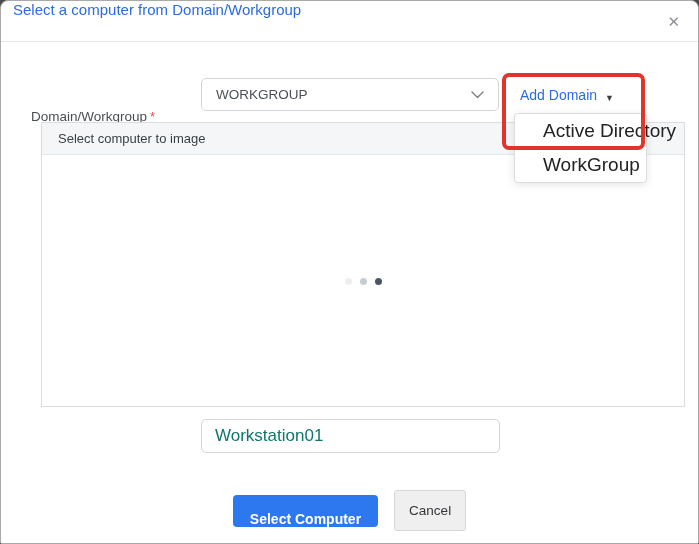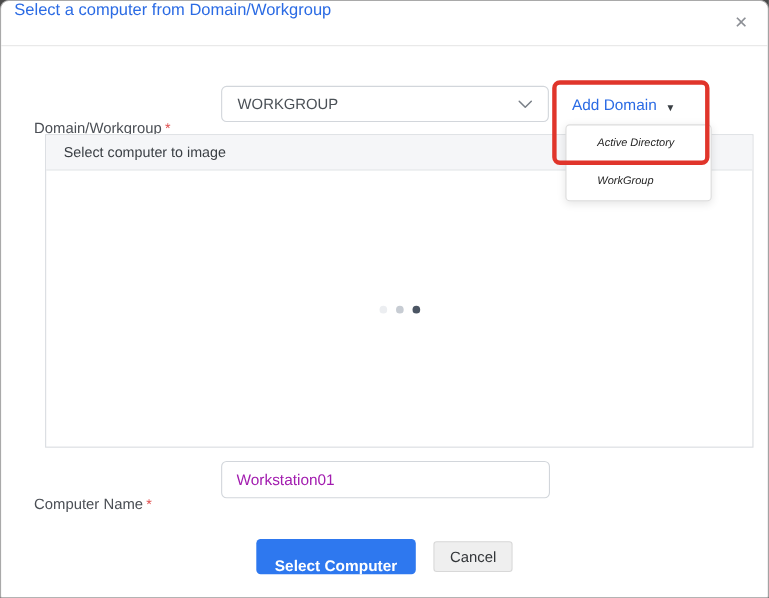--- a/index.html
+++ b/index.html
@@ -119,25 +119,24 @@
     background: #ffffff;
     border: 1px solid #dcdcdc;
     border-radius: 4px;
     box-shadow: 0 2px 8px rgba(0,0,0,0.10);
     z-index: 10;
   }
   .dropdown-item {
     height: 34px;
     line-height: 34px;
     padding-left: 28px;
-    font-size: 10px;
+    font-size: 19px;
     color: #232323;
     cursor: pointer;
     white-space: nowrap;
-    font-style: italic;
   }
   
   .panel {
     position: absolute;
     left: 40px;
     top: 121px;
     width: 644px;
     height: 285px;
     border: 1px solid #d9dce0;
     background: #ffffff;
@@ -170,22 +169,22 @@
   .label-computer { left: 30px; top: 429px; }
   .text-input {
     position: absolute;
     left: 200px;
     top: 418px;
     width: 299px;
     height: 34px;
     border: 1px solid #d2d6db;
     border-radius: 5px;
     padding: 0 13px;
-    font-size: 14px;
-    color: #a21caf;
+    font-size: 17px;
+    color: #0f766e;
     font-family: "Liberation Sans", sans-serif;
     outline: none;
   }
   
   .footer {
     position: absolute;
     left: 0;
     top: 489px;
     width: 100%;
     display: flex;
@@ -199,21 +198,21 @@
     background: #2e78ef;
     color: #ffffff;
     border: none;
     border-radius: 4px;
     font-size: 14px;
     font-weight: 600;
     cursor: pointer;
     font-family: "Liberation Sans", sans-serif;
   }
   .btn-secondary {
-    height: 28px;
+    height: 41px;
     padding: 0 14px;
     background: #efefef;
     color: #333639;
     border: 1px solid #d8d8d8;
     border-radius: 3px;
     font-size: 13.5px;
     cursor: pointer;
     font-family: "Liberation Sans", sans-serif;
   }
 </style>
@@ -256,23 +255,20 @@
     </div>
   </div>
 
   <div class="dropdown-menu">
     <div class="dropdown-item">Active Directory</div>
     <div class="dropdown-item">WorkGroup</div>
   </div>
 
   <div class="annotation-rect"></div>
 
-  <div class="label label-computer">
-    <span>Computer Name</span><span class="required">*</span>
-  </div>
   <input class="text-input" type="text" value="Workstation01" style="">
 
   <div class="footer">
     <button class="btn-primary">Select Computer</button>
     <button class="btn-secondary">Cancel</button>
   </div>
 
 </div>
 
 </body></html>

